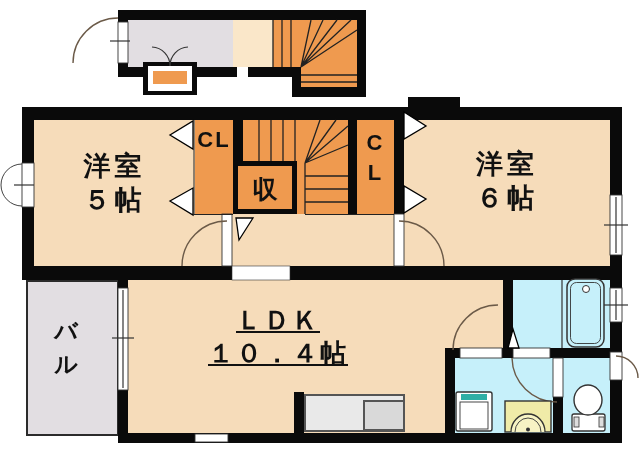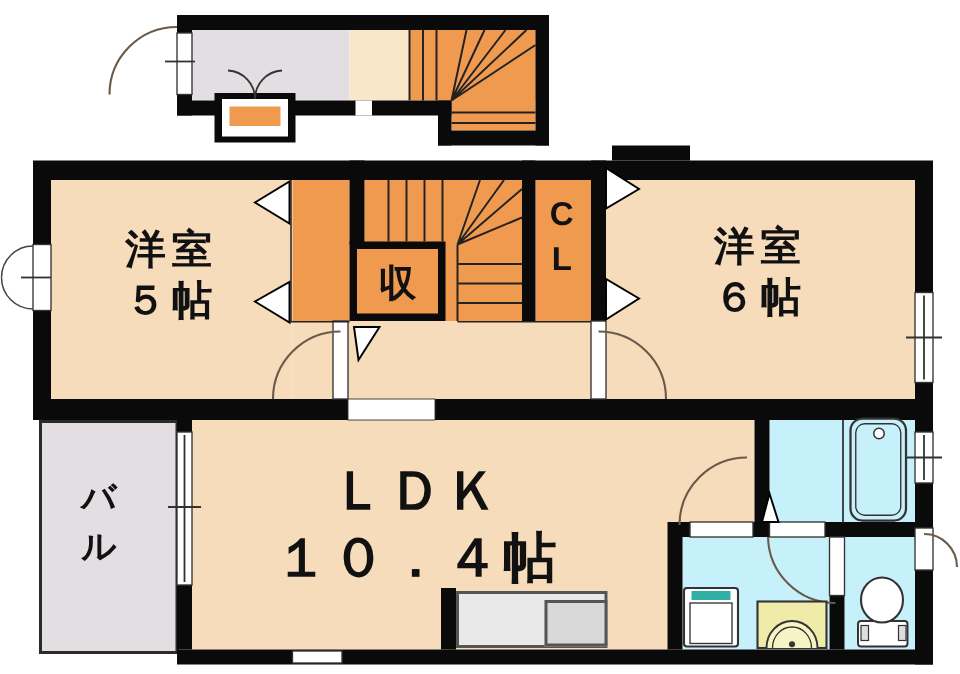--- a/index.html
+++ b/index.html
@@ -9,21 +9,21 @@
   .f{position:absolute;}                               
   .peach{background:#f6dcba;}
   .lpeach{background:#fae7c9;}
   .orange{background:#ef9a4f;}
   .gray{background:#e2dee2;}
   .cyan{background:#c6f0fa;}
   .white{background:#ffffff;}
   .lbl{position:absolute;font-weight:bold;color:#111;text-align:center;
        white-space:pre;line-height:1.25;}
   .lbl-room{font-size:27px;letter-spacing:4px;}
-  .lbl-ldk{font-size:36px;letter-spacing:2px;}
+  .lbl-ldk{font-size:26px;letter-spacing:2px;text-decoration:underline;}
   .lbl-cl{font-size:22px;letter-spacing:2px;line-height:1.35;}
   .lbl-sto{font-size:25px;}
   .lbl-bal{font-size:23px;line-height:1.45;}
   svg{position:absolute;left:0;top:0;}
   .balcony-box{position:absolute;border:2px solid #2b2b2b;background:#e2dee2;box-sizing:border-box;}
   .counter{position:absolute;background:#e9e9e9;border:2px solid #555;box-sizing:border-box;}
   .counter-in{position:absolute;background:#d9d9d9;border:2px solid #555;box-sizing:border-box;}
   .sbox{position:absolute;background:#0a0a0a;}
   .sbox-in{position:absolute;background:#ef9a4f;}
 </style>
@@ -183,19 +183,20 @@
       <ellipse cx="588" cy="400" rx="14" ry="15" fill="#fff" stroke="#333" stroke-width="1.4"></ellipse>
     </g>
   </svg>
 
   <div class="lbl lbl-room" style="left:34px;top:150px;width:161px">洋室
 ５帖</div>
   <div class="lbl lbl-room" style="left:404px;top:148px;width:206px">洋室
 ６帖</div>
   <div class="lbl lbl-ldk" style="left:128px;top:304px;width:300px">ＬＤＫ
 １０．４帖</div>
+  <div class="lbl lbl-cl" style="left:193px;top:125px;width:42px">CL</div>
   <div class="lbl lbl-cl" style="left:357px;top:128px;width:37px">C
 L</div>
   <div class="lbl lbl-sto" style="left:238px;top:174px;width:54px">収</div>
   <div class="lbl lbl-bal" style="left:40px;top:315px;width:52px">バ
 ル</div>
 
 </div>
 
 </body></html>

